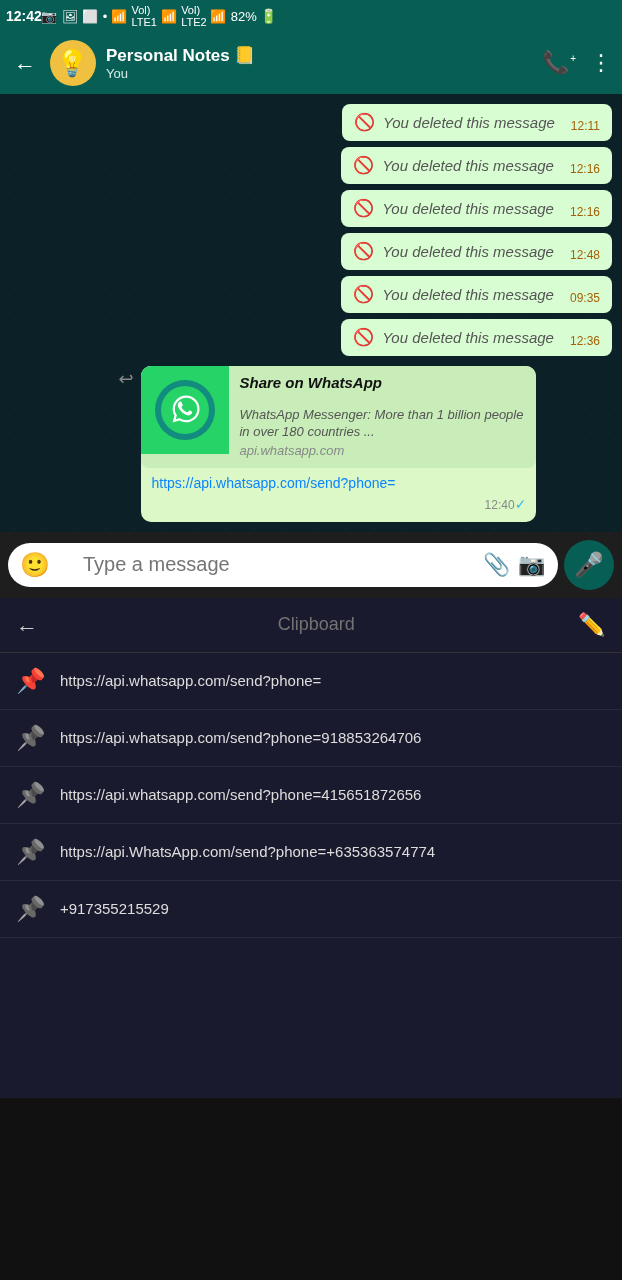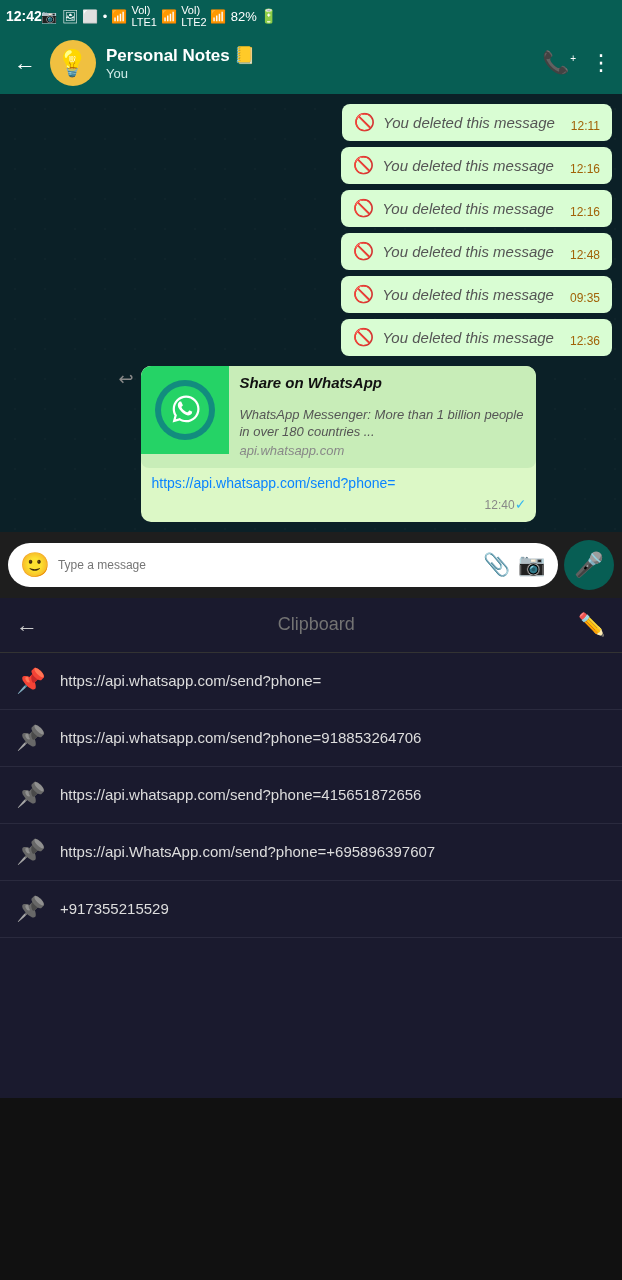--- a/index.html
+++ b/index.html
@@ -234,23 +234,24 @@
     }
     .emoji-btn {
       font-size: 24px;
       cursor: pointer;
       color: #888;
     }
     .msg-input {
       flex: 1;
       border: none;
       outline: none;
-      font-size: 12px;
+      font-size: 20px;
       color: #333;
       background: transparent;
+      margin-left: 25px;
     }
     .attach-btn, .camera-btn {
       font-size: 22px;
       color: #888;
       cursor: pointer;
     }
     .mic-btn {
       width: 50px;
       height: 50px;
       border-radius: 50%;
@@ -448,20 +449,20 @@
     <span class="clip-text">https://api.whatsapp.com/send?phone=918853264706</span>
   </div>
 
   <div class="clipboard-item">
     <span class="pin-icon" style="color: rgb(170, 170, 170); filter: grayscale(1);">📌</span>
     <span class="clip-text">https://api.whatsapp.com/send?phone=415651872656</span>
   </div>
 
   <div class="clipboard-item">
     <span class="pin-icon" style="color: rgb(170, 170, 170); filter: grayscale(1);">📌</span>
-    <span class="clip-text">https://api.WhatsApp.com/send?phone=+695896397607</span>
+    <span class="clip-text">https://api.WhatsApp.com/send?phone=+635363574774</span>
   </div>
 
   <div class="clipboard-item">
     <span class="pin-icon" style="color: rgb(170, 170, 170); filter: grayscale(1);">📌</span>
     <span class="clip-text">+917355215529</span>
   </div>
 </div>
 
 </body></html>

